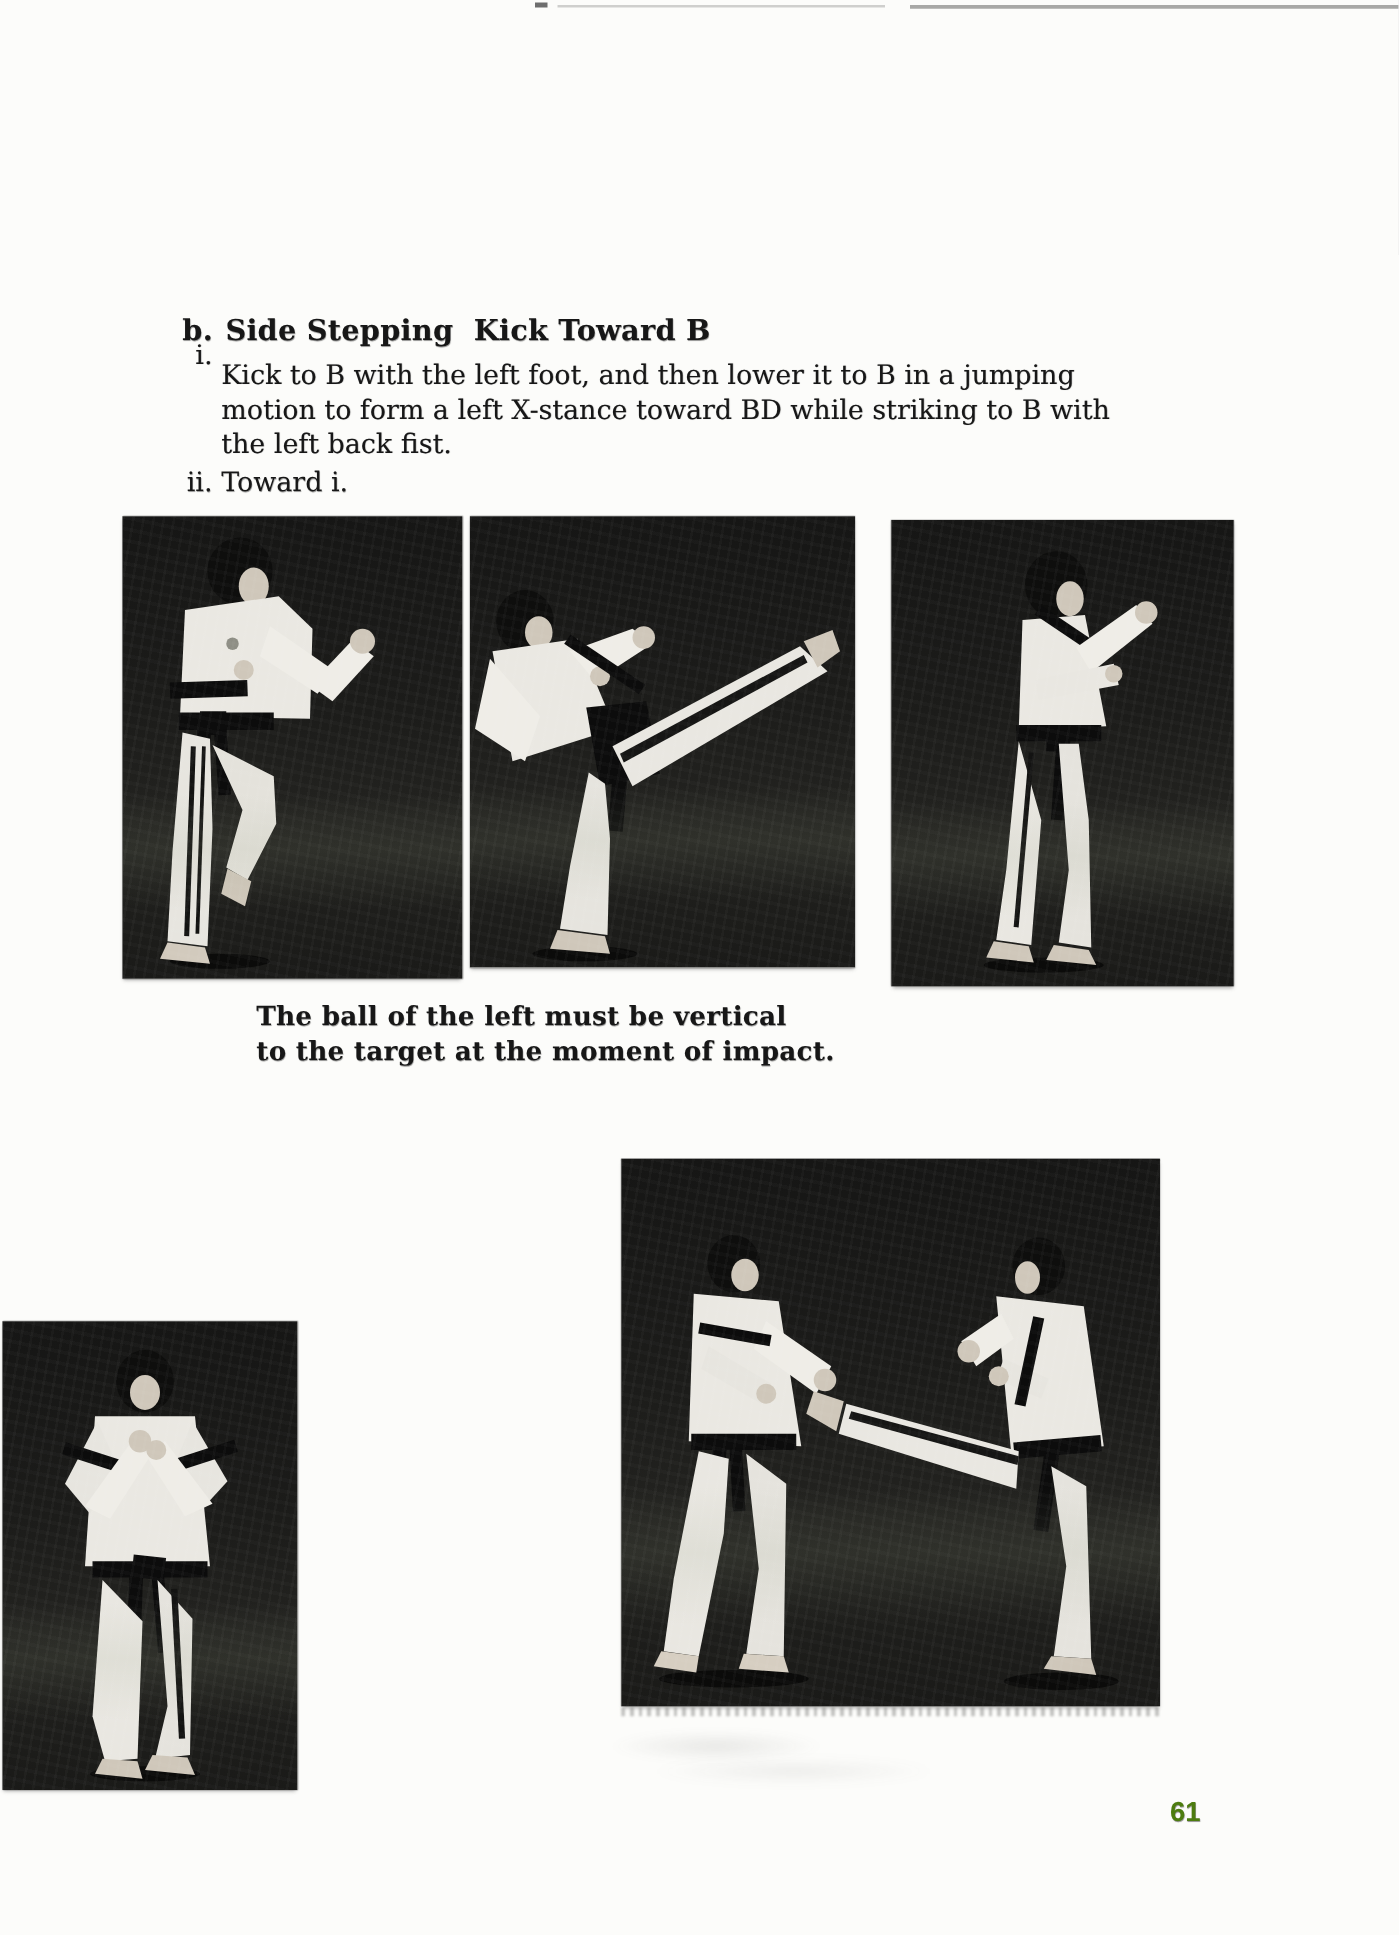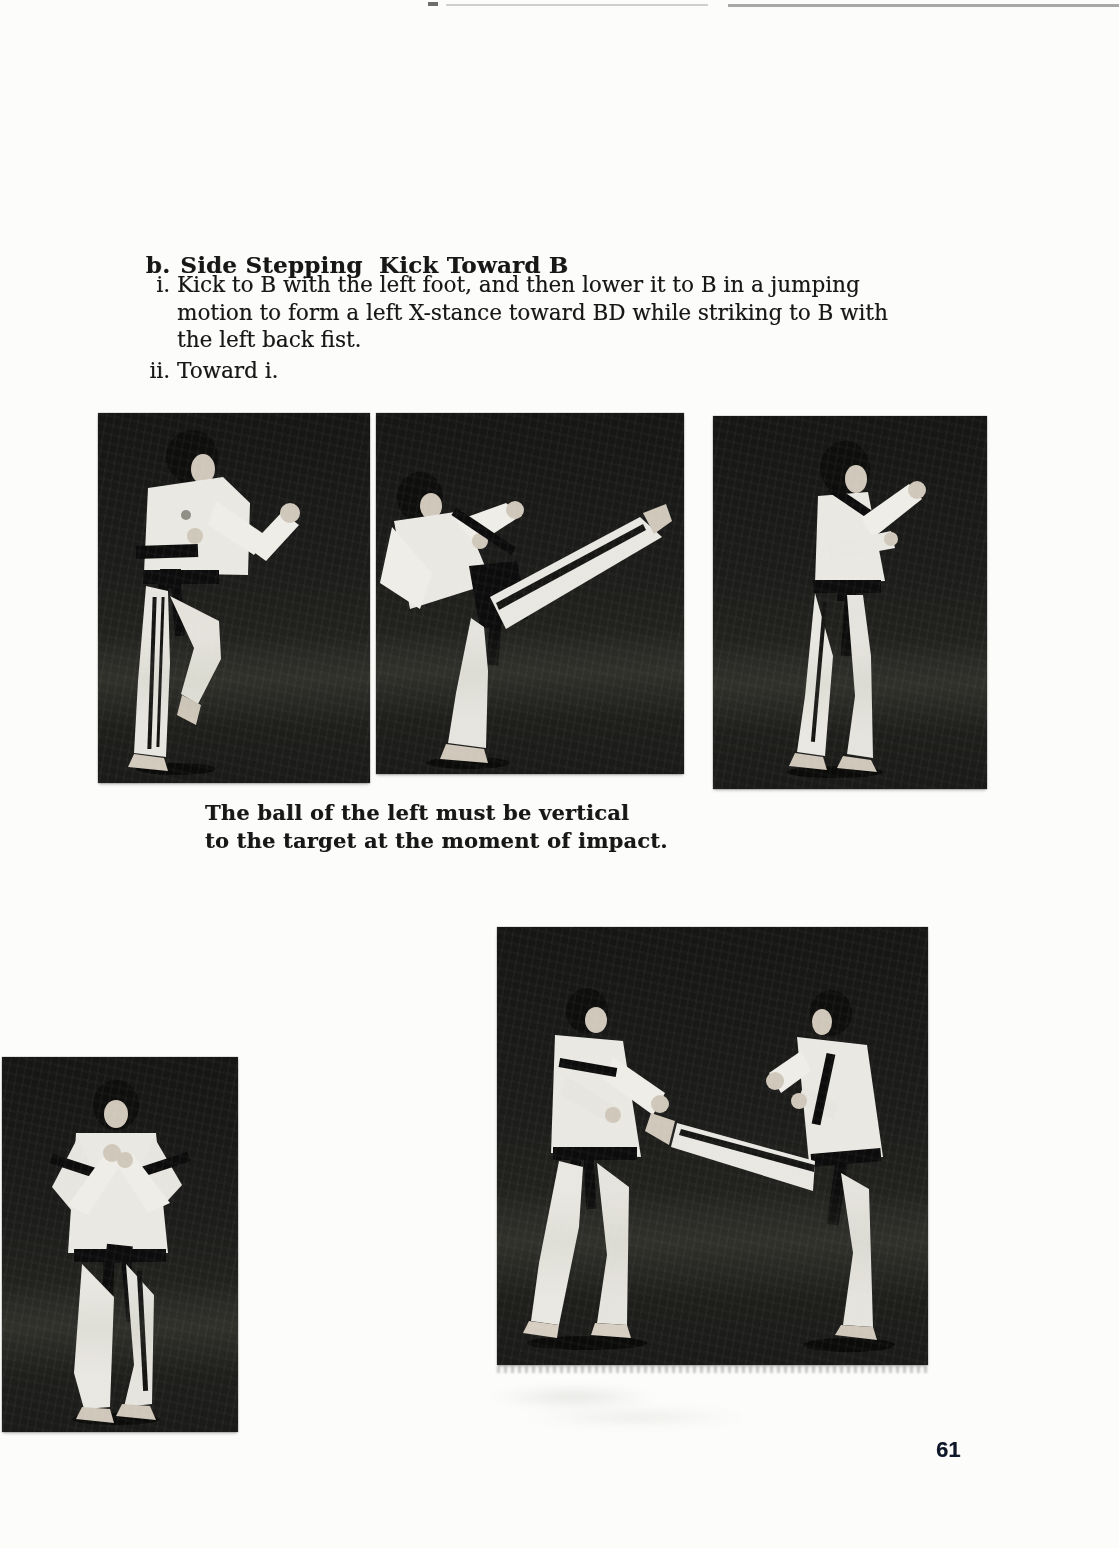--- a/index.html
+++ b/index.html
@@ -24,25 +24,25 @@
   }
   .heading .h-label { margin-right: 10px; }
 
   
   .instr {
     position: absolute; left: 136px;
     display: flex; align-items: flex-start;
     font-size: 21.5px; line-height: 27.5px;
   }
   .instr-i  { top: 271px; }
-  .instr-ii { top: 357px; }
+  .instr-ii { top: 357px; align-items: flex-end; }
   .instr .num {
     flex: 0 0 34px; text-align: right; margin-right: 7px; font-weight: normal;
   }
-  .instr .body { white-space: pre-line; max-width: 760px; }
+  .instr .body { white-space: pre-line; max-width: 760px; margin-top: 16px; }
 
   
   .caption {
     position: absolute; left: 205px; top: 799px;
     font-size: 21px; font-weight: bold; line-height: 28px;
     white-space: pre-line; letter-spacing: 0.2px;
   }
 
   
   .photo {
@@ -66,21 +66,21 @@
   .photo-seq-1 { left: 98px;  top: 413px; width: 272px; height: 370px; }
   .photo-seq-2 { left: 376px; top: 413px; width: 308px; height: 361px; }
   .photo-seq-3 { left: 713px; top: 416px; width: 274px; height: 373px; }
   .photo-xstance { left: 2px; top: 1057px; width: 236px; height: 375px; }
   .photo-application { left: 497px; top: 927px; width: 431px; height: 438px; }
 
   
   .page-number {
     position: absolute; left: 936px; top: 1437px;
     font-family: "Liberation Sans", "DejaVu Sans", sans-serif;
-    font-size: 22px; font-weight: bold; color: #0f172a;
+    font-size: 22px; font-weight: bold; color: #4d7c0f;
   }
 
   
   .artifact { position: absolute; pointer-events: none; }
   .art-top-a { left: 428px; top: 2px; width: 10px; height: 4px; background: #6e6e6e; filter: blur(0.6px); }
   .art-top-b { left: 446px; top: 4px; width: 262px; height: 2px; background: #cfcfcd; filter: blur(0.5px); }
   .art-top-c { left: 728px; top: 4px; width: 391px; height: 3px; background: #a8a8a6; filter: blur(0.6px); }
   .art-under-photo {
     left: 497px; top: 1366px; width: 431px; height: 7px; opacity: 0.55; filter: blur(1px);
     background: repeating-linear-gradient(90deg, rgba(50,50,48,0.5) 0 3px, rgba(0,0,0,0) 3px 7px);

